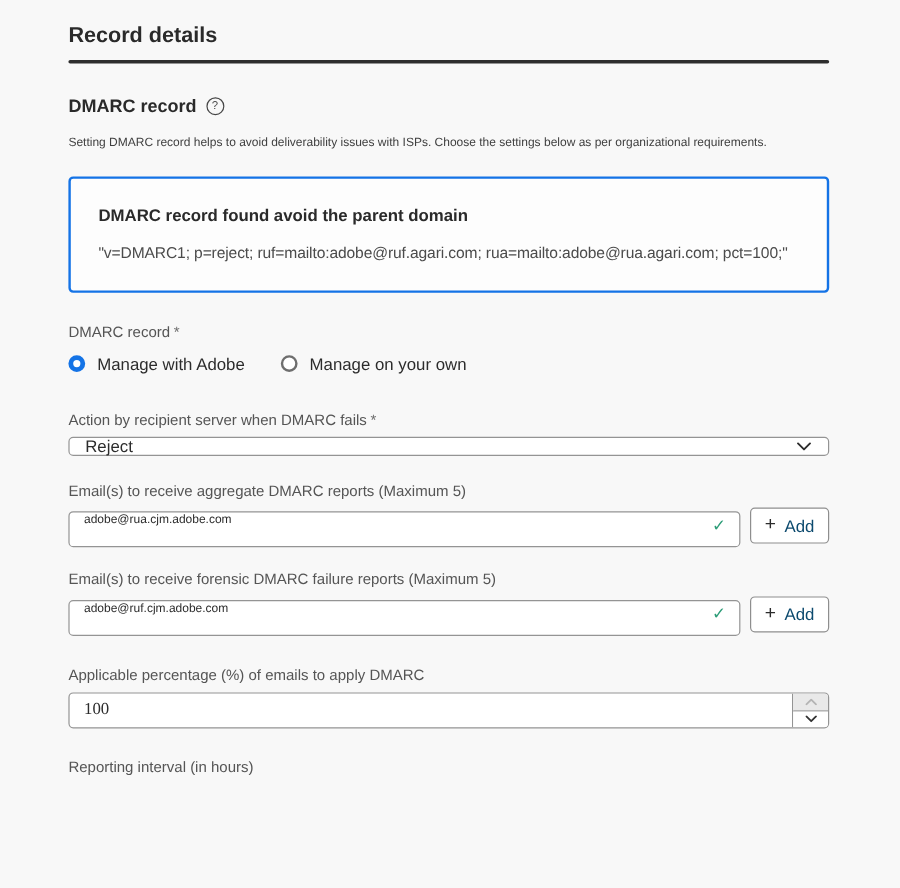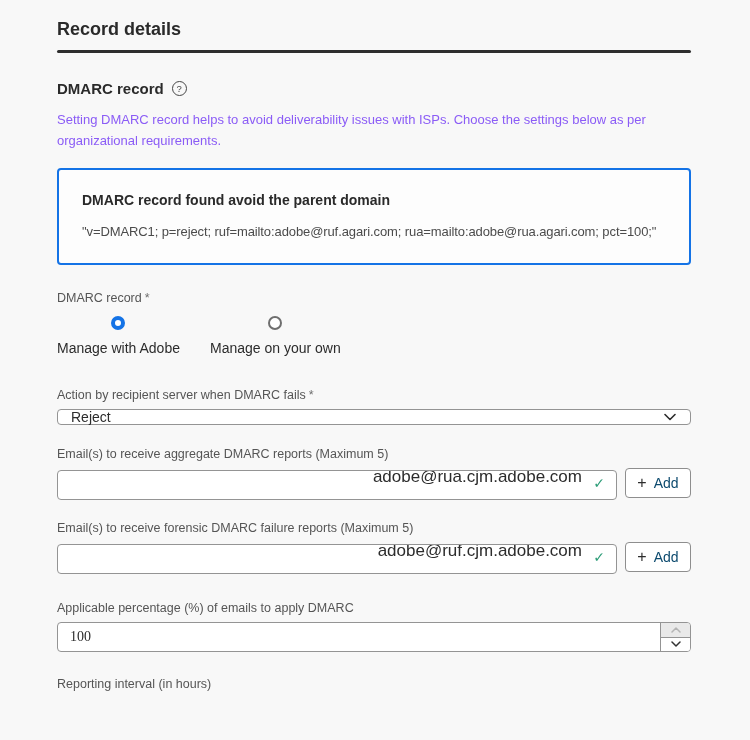--- a/index.html
+++ b/index.html
@@ -16,59 +16,59 @@
   .title-divider { height: 3px; background: #2e2e2e; border-radius: 2px; margin-top: 10px; }
 
   .section-heading { margin-top: 27px; display: flex; align-items: center; gap: 8px; }
   .section-heading .heading-text { font-size: 15px; font-weight: 700; color: #2a2a2a; }
   .help-icon {
     width: 15px; height: 15px; border: 1.4px solid #464646; border-radius: 50%;
     display: inline-flex; align-items: center; justify-content: center;
     font-size: 9.5px; color: #464646; font-weight: 400; cursor: default;
   }
 
-  .description { margin-top: 12px; font-size: 13px; line-height: 21px; color: #8b5cf6; max-width: 612px; }
+  .description { margin-top: 12px; font-size: 10px; line-height: 21px; color: #404040; max-width: 612px; }
 
   .info-box {
     margin-top: 17px; border: 2px solid #1473e6; border-radius: 4px;
     background: #fdfdfd; padding: 22px 23px 24px 23px;
   }
   .info-box-title { font-size: 14px; font-weight: 700; color: #2a2a2a; }
   .info-box-record { margin-top: 16px; font-size: 13px; color: #4b4b4b; letter-spacing: -0.1px; }
 
   .field-label { font-size: 12.5px; color: #555555; }
   .required-marker { color: #6e6e6e; margin-left: 3px; }
   .mt-26 { margin-top: 26px; }
   .mt-32 { margin-top: 32px; }
   .mt-22 { margin-top: 22px; }
   .mt-23 { margin-top: 23px; }
   .mt-29 { margin-top: 29px; }
   .mt-25 { margin-top: 25px; }
 
   .radio-row { margin-top: 11px; display: flex; align-items: center; gap: 30px; }
-  .radio-option { display: flex; align-items: center; gap: 10px; cursor: pointer; flex-direction: column; }
+  .radio-option { display: flex; align-items: center; gap: 10px; cursor: pointer; }
   .radio-circle { width: 14px; height: 14px; border-radius: 50%; background: #fff; flex: 0 0 auto; }
   .radio-circle.selected { border: 4.5px solid #1473e6; }
   .radio-circle.unselected { border: 2px solid #6e6e6e; }
   .radio-label { font-size: 14px; color: #2c2c2c; }
 
   .select-box {
     margin-top: 7px; height: 16px; background: #fff;
     border: 1px solid #949494; border-radius: 4px;
     display: flex; align-items: center; justify-content: space-between;
     padding: 0 14px 0 13px; cursor: pointer;
   }
   .select-value { font-size: 14px; color: #2c2c2c; }
 
   .email-row { margin-top: 7px; display: flex; gap: 8px; }
   .text-input-wrap { position: relative; width: 560px; height: 30px; }
   .text-input {
     width: 100%; height: 100%; background: #fff; color: #2c2c2c;
     border: 1px solid #949494; border-radius: 4px;
-    padding: 0 34px 15px 12px; font-size: 17px; font-family: inherit; outline: none; text-align: right;
+    padding: 0 34px 15px 12px; font-size: 10px; font-family: inherit; outline: none;
   }
   .check-icon {
     position: absolute; right: 12px; top: 50%; transform: translateY(-52%);
     color: #2d9d78; font-size: 14px; font-weight: 700; pointer-events: none;
   }
   .add-button {
     width: 66px; height: 30px; background: #fff; border: 1px solid #8e8e8e;
     border-radius: 4px; display: flex; align-items: center; justify-content: center;
     gap: 7px; cursor: pointer; font-family: inherit;
   }

